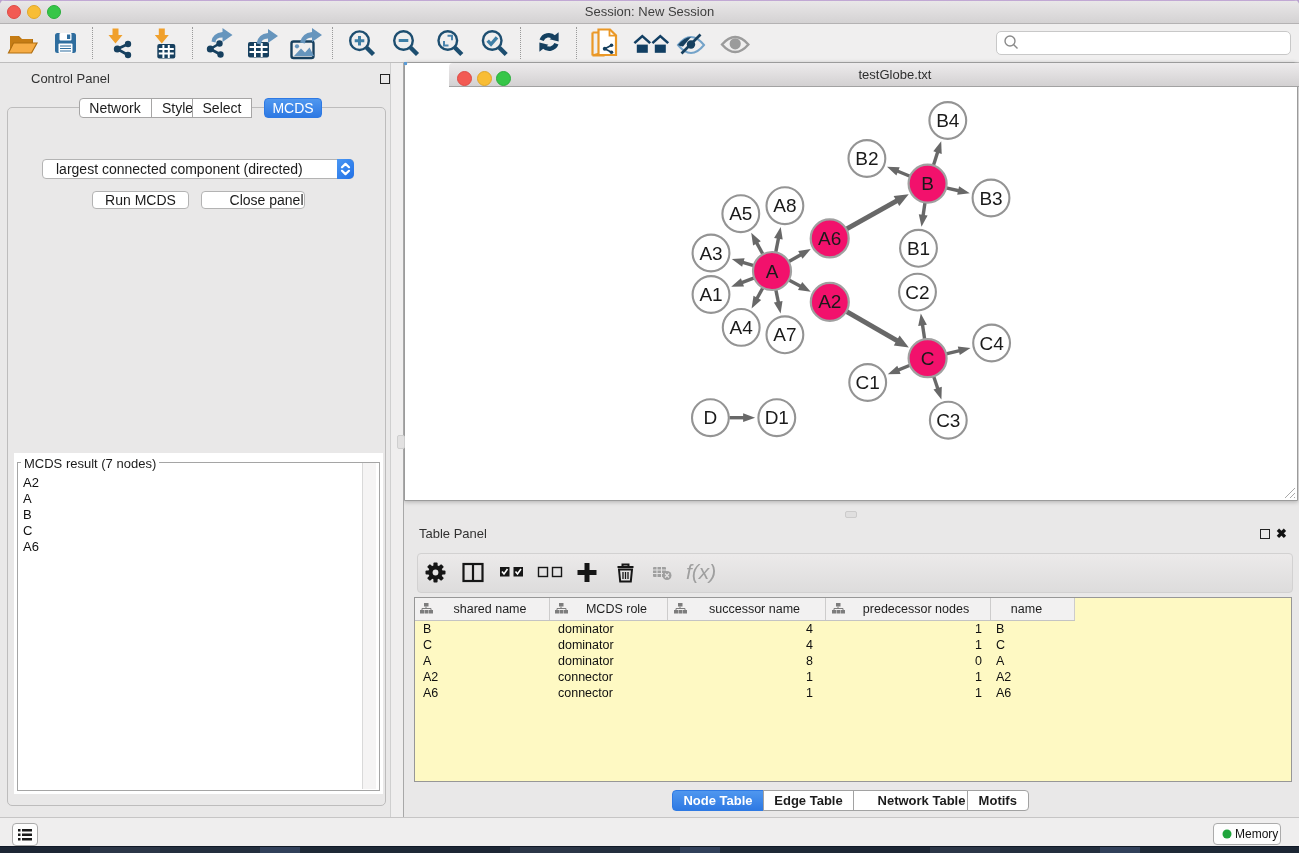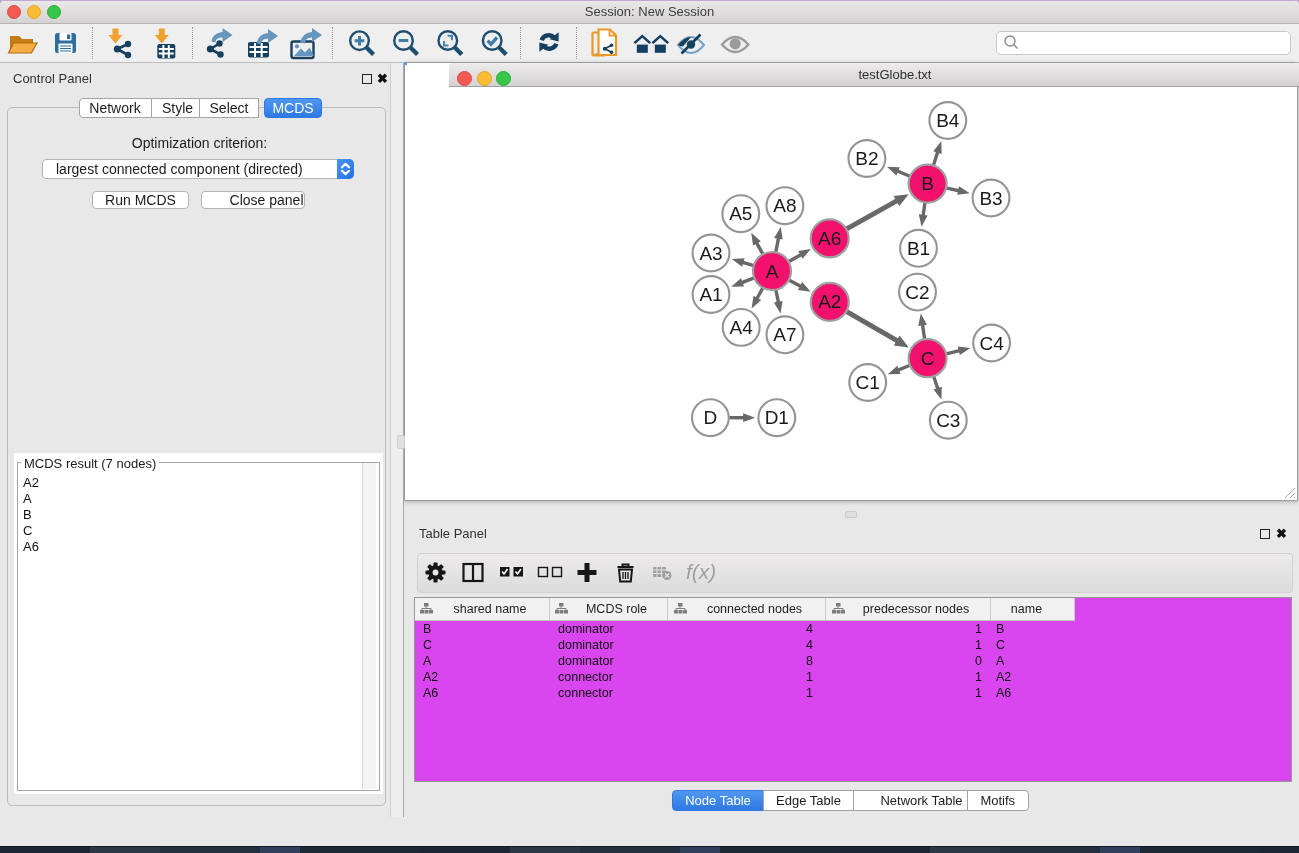--- a/index.html
+++ b/index.html
@@ -1,21 +1,21 @@
 <!DOCTYPE html>
 <html><head><meta charset="utf-8"><style>
 html,body{margin:0;padding:0;width:1299px;height:853px;overflow:hidden;font-family:"Liberation Sans",sans-serif;background:#b9a1ce;}
 #win{position:absolute;left:0;top:0;width:1299px;height:853px;background:#e9e8e8;border-radius:5px 5px 0 0;overflow:hidden;}
 #titlebar{position:absolute;left:0;top:0;width:1299px;height:23px;background:linear-gradient(#eae8e9,#d4d2d3);border-bottom:1px solid #b4b2b3;border-radius:5px 5px 0 0;}
 .tl{position:absolute;top:5px;width:12px;height:12px;border-radius:50%;}
 #titlebar .t{position:absolute;left:0;right:0;top:4px;text-align:center;font-size:13px;color:#3e3e3e;}
 #toolbar{position:absolute;left:0;top:24px;width:1299px;height:38px;background:#f0efef;border-bottom:1px solid #bebdbd;}
 .sep{position:absolute;top:3px;height:32px;width:0;border-left:1px dotted #9a9a9a;}
 #searchbox{position:absolute;left:996px;top:7px;width:293px;height:22px;background:#fff;border:1px solid #c8c8c8;border-radius:5px;}
-#cpanel-title{position:absolute;left:0;top:63px;width:392px;height:28px;}
+#cpanel-title{position:absolute;left:18px;top:63px;width:392px;height:28px;}
 #cpanel-title .t{position:absolute;left:13px;top:8px;font-size:13px;color:#323232;}
 .float-ico{position:absolute;width:8px;height:8px;border:1.6px solid #222;}
 .close-x{position:absolute;font-size:13px;font-weight:bold;color:#111;}
 #tabbox{position:absolute;left:7px;top:107px;width:377px;height:697px;border:1px solid #bdbcbc;border-radius:5px;}
 .tab{position:absolute;top:-10px;height:20px;box-sizing:border-box;background:#fff;border:1px solid #a6a5a5;font-size:14px;color:#1c1c1c;text-align:center;line-height:18px;}
 .tabsel{background:linear-gradient(#4f97ef,#2e79e3) !important;color:#fff !important;border:1px solid #2e79e3 !important;border-radius:4px;}
 #optlabel{position:absolute;left:11px;width:377px;top:135px;text-align:center;font-size:14px;color:#1b1b1b;}
 #dropdown{position:absolute;box-sizing:border-box;left:42px;top:158.5px;width:312px;height:20px;background:#fff;border:1px solid #b3b3b3;border-radius:4px;font-size:14px;color:#1b1b1b;line-height:19px;padding-left:13px;}
 #spinner{position:absolute;right:-1px;top:-1px;width:17px;height:20px;border-radius:0 5px 5px 0;background:linear-gradient(135deg,#4a97f3,#2170e6);}
 .btn{position:absolute;box-sizing:border-box;top:191px;height:18px;background:#fff;border:1px solid #b3b3b3;border-radius:4px;font-size:14px;color:#1b1b1b;text-align:center;line-height:16px;}
@@ -23,28 +23,28 @@
 #fieldset{position:absolute;left:3px;top:9px;right:3px;bottom:3px;border:1px solid #a5a5a5;}
 #resultlist{position:absolute;left:4px;top:11px;width:358px;height:322px;background:#fff;font-size:13px;color:#111;}
 #resultlist .sb{position:absolute;right:0;top:-1px;bottom:-3px;width:13px;background:#f5f4f4;border-left:1px solid #d9d9d9;}
 #resultlist .it{position:absolute;left:5px;font-size:13px;color:#111;}
 #gwin{position:absolute;left:404px;top:62px;width:892px;height:437px;background:#fff;border:1px solid #9b9b9b;border-radius:4px 4px 0 0;box-shadow:0 1px 4px rgba(0,0,0,0.25);}
 #gtitle{position:absolute;left:0;top:0;width:100%;height:23px;background:linear-gradient(#edebec,#d3d1d2);border-bottom:1px solid #a2a2a2;border-radius:4px 4px 0 0;margin-left:44px;}
 #gtitle .t{position:absolute;left:0;right:0;top:4px;text-align:center;font-size:13px;color:#2e2e2e;}
 #tpanel-title{position:absolute;left:404px;top:518px;width:895px;height:28px;}
 #tpanel-title .t{position:absolute;left:15px;top:8px;font-size:13px;color:#323232;}
 #ttoolbar{position:absolute;left:417px;top:553px;width:874px;height:38px;background:linear-gradient(#eceaea,#dddcdc);border:1px solid #d2d1d1;border-radius:4px;}
-#ttable{position:absolute;left:414px;top:597px;width:876px;height:183px;background:#d946ef;border:1px solid #979797;}
+#ttable{position:absolute;left:414px;top:597px;width:876px;height:183px;background:#fef9c3;border:1px solid #979797;}
 #thead{position:absolute;left:0;top:0;width:660px;height:22px;background:#f2f1f1;border-bottom:1px solid #c4c4c4;}
 #thead .hc{position:absolute;top:0;height:22px;border-right:1px solid #cdcccc;}
 #thead .ht{position:absolute;width:100%;top:4px;text-align:center;font-size:12.5px;color:#1e1e1e;}
 .trow{position:absolute;left:0;width:100%;height:16px;font-size:12.5px;color:#101010;}
 .trow span{position:absolute;top:1px;}
 #btabs{position:absolute;left:0px;top:789.5px;width:1299px;height:21px;}
-.btab{position:absolute;box-sizing:border-box;top:0;height:21px;background:#fff;border:1px solid #a2a2a2;font-size:13px;color:#1c1c1c;text-align:center;line-height:19px;}
+.btab{position:absolute;box-sizing:border-box;top:0;height:21px;background:#fff;border:1px solid #a2a2a2;font-size:13px;color:#1c1c1c;text-align:center;line-height:19px;font-weight:bold;}
 #statusbar{position:absolute;left:0;top:817px;width:1299px;height:29px;background:#efeeee;border-top:1px solid #c6c5c5;}
 #listbtn{position:absolute;left:12px;top:5px;width:24px;height:21px;background:#fdfdfd;border:1px solid #ababab;border-radius:4px;}
 #membtn{position:absolute;right:18px;top:5px;width:66px;height:20px;background:#fdfdfd;border:1px solid #ababab;border-radius:4px;font-size:12px;color:#111;}
 #bottomstrip{position:absolute;left:0;top:846px;width:1299px;height:7px;background:repeating-linear-gradient(90deg,#1c2634 0 90px,#2b3647 90px 160px,#232e3e 160px 260px,#31405a 260px 300px,#1e2936 300px 420px);border-top:1px solid #0f1826;box-sizing:border-box;}
 svg text{font-family:"Liberation Sans",sans-serif;}
 body{will-change:transform;}
 </style></head><body>
 <div id="win">
 <div id="titlebar">
  <div class="tl" style="left:7px;background:#f25a53;border:0.5px solid #dd4b45;"></div>
@@ -137,24 +137,23 @@
       </div>
 </div>
 <div id="cpanel-title">
  <div class="t">Control Panel</div>
  <div class="float-ico" style="left:362px;top:11px"></div>
  <div class="close-x" style="left:377px;top:8px">✖</div>
 </div>
 <div id="tabbox">
  <div class="tab" style="left:70.5px;width:73px;border-radius:4px 0 0 4px;">Network</div>
  <div class="tab" style="left:142.5px;width:54px;">Style</div>
- <div class="tab" style="left:191px;width:60px;">Select</div>
+ <div class="tab" style="left:184px;width:60px;">Select</div>
  <div class="tab tabsel" style="left:256px;width:58px;">MCDS</div>
 </div>
-<div id="optlabel">Optimization criterion:</div>
 <div id="dropdown">largest connected component (directed)
  <div id="spinner"><svg width="17" height="20">
           <path d="M5 8.2 L8.5 4.9 L12 8.2 M5 11.8 L8.5 15.1 L12 11.8" fill="none" stroke="#fff" stroke-width="2.2" stroke-linecap="round" stroke-linejoin="round"></path>
         </svg></div>
 </div>
 <div class="btn" style="left:92px;width:97px;">Run MCDS</div>
 <div class="btn" style="left:200.5px;width:104px;text-align:right;">Close panel</div>
 <div id="resultbox">
  <div id="fieldset"></div>
  <div style="position:absolute;z-index:3;left:7px;top:3px;background:#fff;padding:0 3px;font-size:13px;color:#1c1c1c;">MCDS result (7 nodes)</div>
@@ -308,21 +307,21 @@
 </div>
 <div id="ttable">
  <div id="thead">
   <div class="hc" style="left:0;width:134px">
           <div class="ht" style="left:8px">shared name</div>
         </div>
   <div class="hc" style="left:135px;width:117px">
           <div class="ht" style="left:8px">MCDS role</div>
         </div>
   <div class="hc" style="left:253px;width:157px">
-          <div class="ht" style="left:8px">connected nodes</div>
+          <div class="ht" style="left:8px">successor name</div>
         </div>
   <div class="hc" style="left:411px;width:164px">
           <div class="ht" style="left:8px">predecessor nodes</div>
         </div>
   <div class="hc" style="left:576px;width:83px">
           <div class="ht" style="left:-6px">name</div>
         </div>
  </div>
  <svg width="700" height="22" style="position:absolute;left:0;top:0;pointer-events:none">
   <g fill="#7d7d7d">
@@ -391,20 +390,38 @@
         <span style="left:500px;width:67px;text-align:right">1</span>
         <span style="left:581px">A6</span>
       </div>
 </div>
 <div id="btabs">
  <div class="btab tabsel" style="left:672px;width:92px;border-radius:4px 0 0 4px;">Node Table</div>
  <div class="btab" style="left:763px;width:91px;">Edge Table</div>
  <div class="btab" style="left:853px;width:115px;padding-left:22px;">Network Table</div>
  <div class="btab" style="left:967px;width:61.5px;border-radius:0 4px 4px 0;">Motifs</div>
 </div>
+<div id="statusbar">
+ <div id="listbtn"><svg width="24" height="21">
+          <g fill="#1a1a1a">
+            <rect x="5" y="5" width="2.5" height="2.5"></rect>
+            <rect x="9" y="5" width="10" height="2.5"></rect>
+            <rect x="5" y="9.5" width="2.5" height="2.5"></rect>
+            <rect x="9" y="9.5" width="10" height="2.5"></rect>
+            <rect x="5" y="14" width="2.5" height="2.5"></rect>
+            <rect x="9" y="14" width="10" height="2.5"></rect>
+          </g>
+        </svg></div>
+ <div id="membtn">
+        <svg width="10" height="10" style="position:absolute;left:8px;top:5px">
+          <circle cx="5" cy="5" r="4.5" fill="#1fa53c"></circle>
+        </svg>
+        <span style="position:absolute;left:21px;top:3px">Memory</span>
+      </div>
+</div>
 <div id="bottomstrip"></div>
 <div style="position:absolute;left:0;top:0;width:1299px;height:1px;background:#c1a8d4;"></div>
 
 <div style="position:absolute;left:390px;top:63px;width:1px;height:754px;background:#cfcfcf;"></div>
 <div style="position:absolute;left:391px;top:63px;width:12px;height:754px;background:#efeeee;"></div>
 <div style="position:absolute;left:403px;top:63px;width:1px;height:754px;background:#a8a8a8;"></div>
 <div style="position:absolute;left:397px;top:435px;width:6px;height:12px;background:#e2e1e1;border:1px solid #cfcfcf;border-radius:2px;"></div>
 <div style="position:absolute;left:845px;top:511px;width:10px;height:5px;background:#e0dfdf;border:1px solid #cccbcb;border-radius:2px;"></div>
 <div style="position:absolute;left:404px;top:62px;width:3px;height:3px;background:#5b9bd5;"></div>
 </div>

